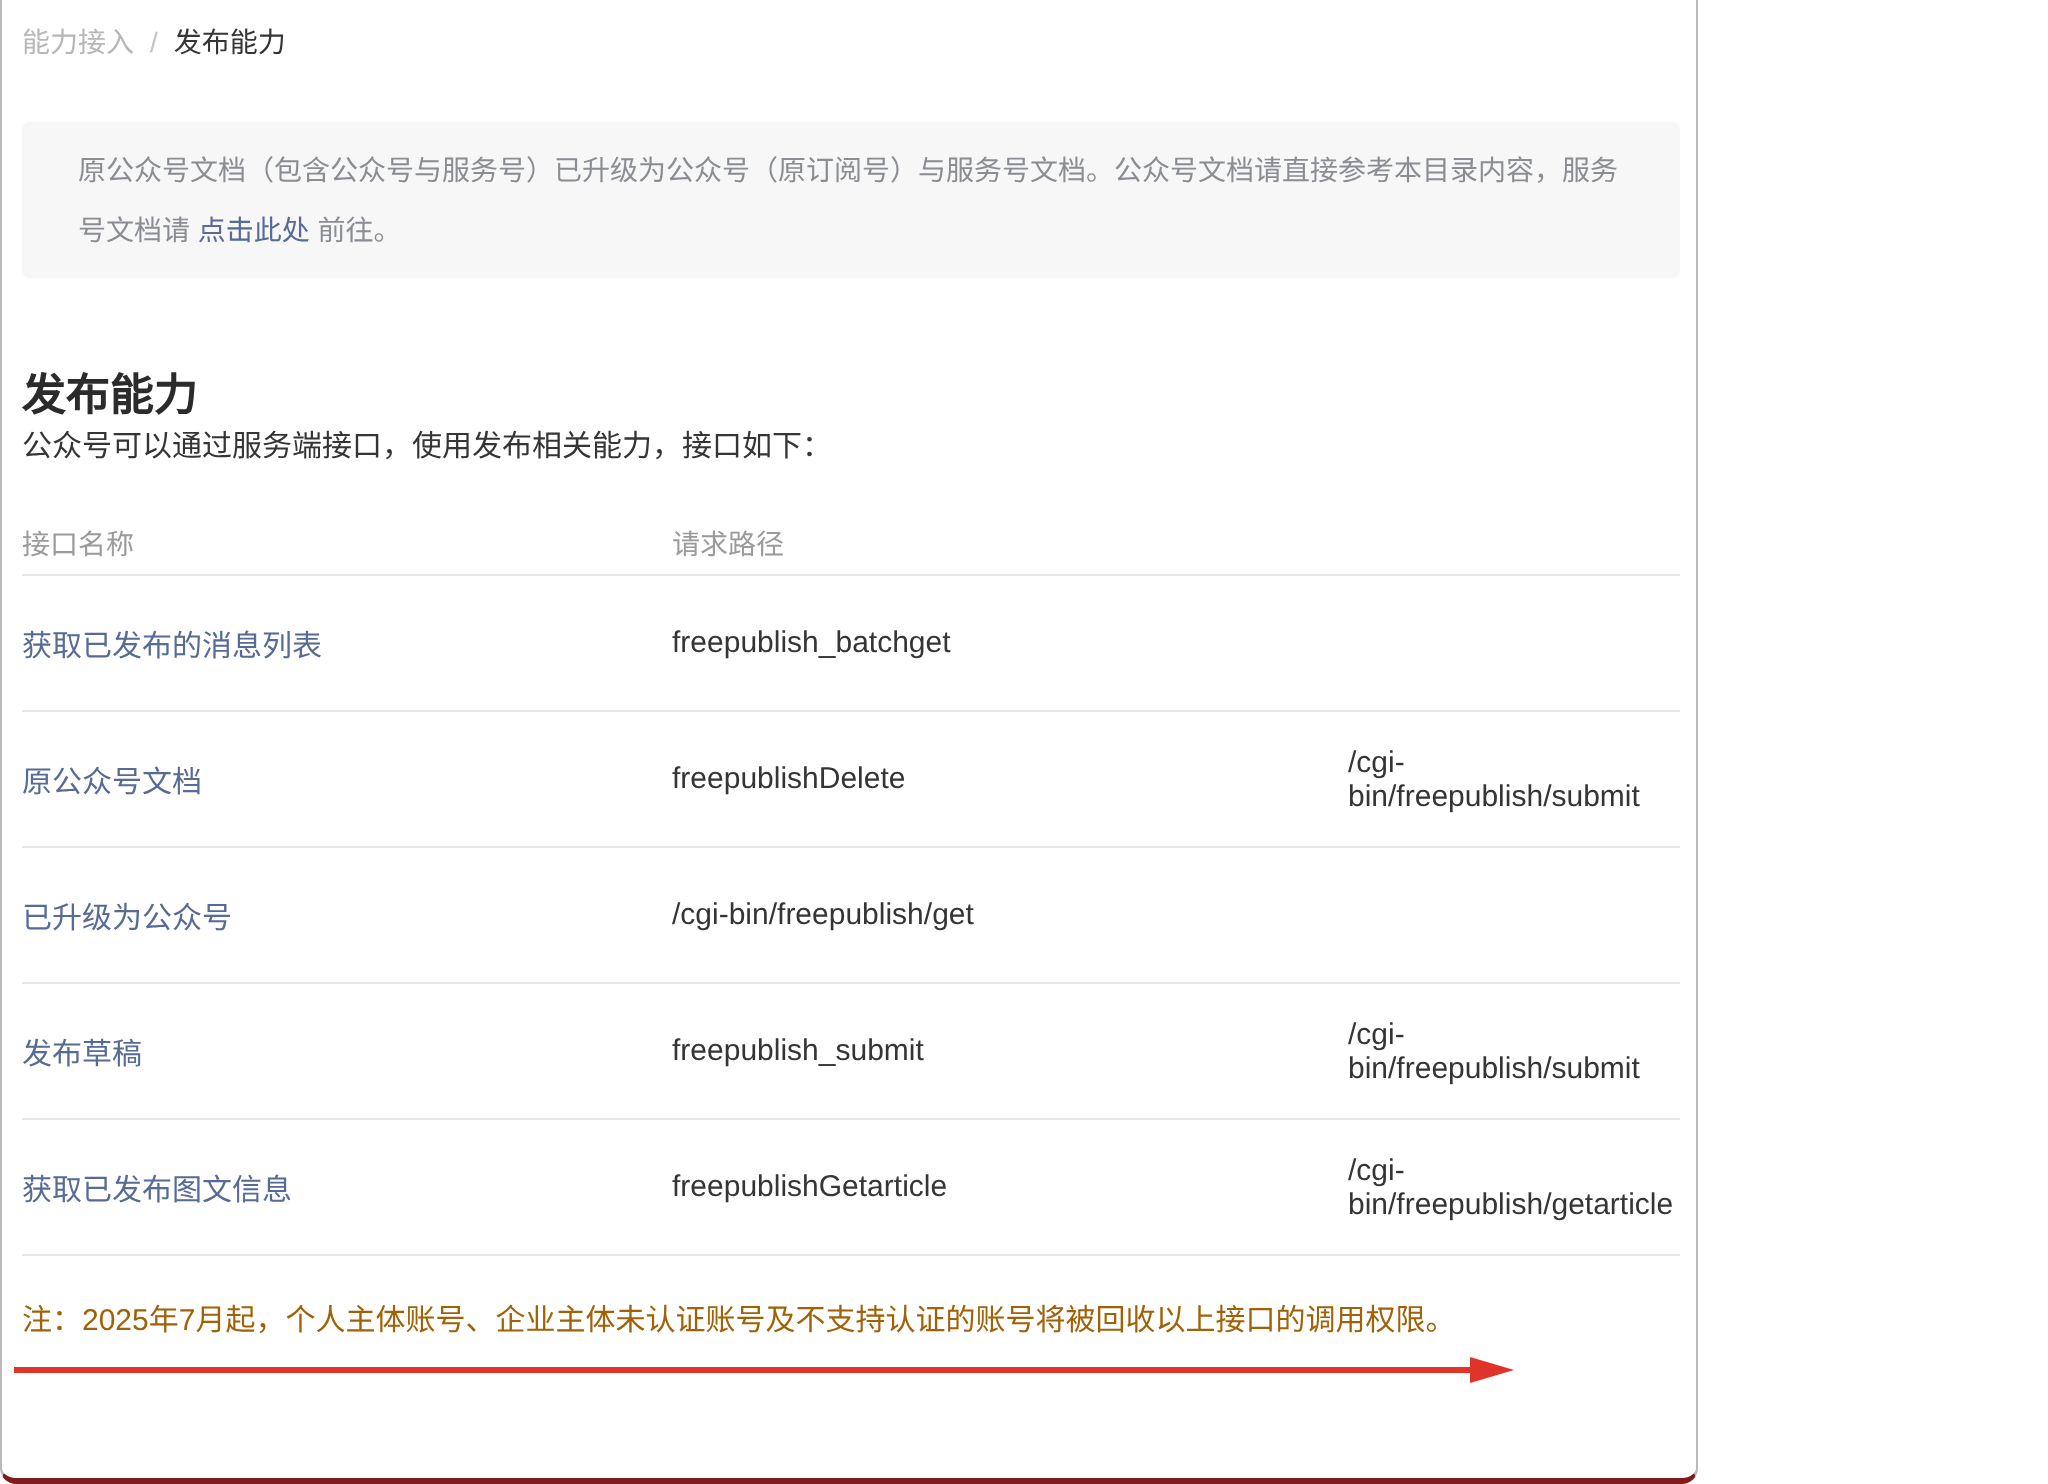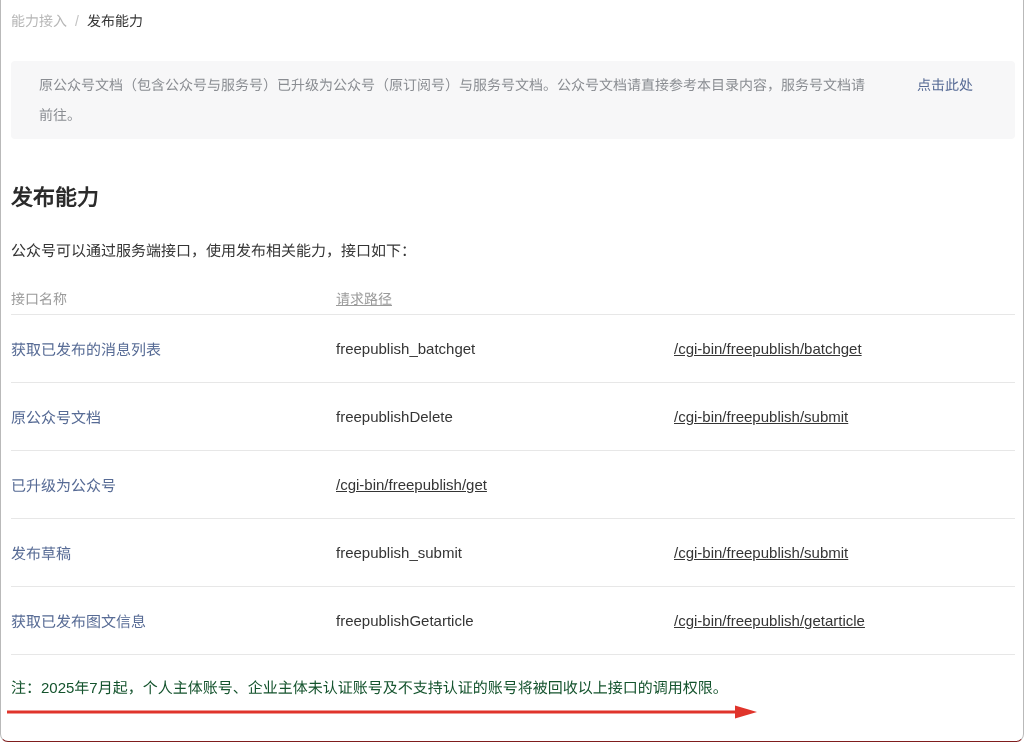--- a/index.html
+++ b/index.html
@@ -6,26 +6,26 @@
   * { margin: 0; padding: 0; box-sizing: border-box; }
   html, body { width: 1024px; height: 742px; }
   body {
     font-family: "Liberation Sans", "DejaVu Sans", sans-serif;
     background: #ffffff;
     color: #353535;
     overflow: hidden;
   }
   .frame {
     position: relative;
-    width: 1024px;
+    width: 849px;
     height: 742px;
     background: #ffffff;
     border-left: 1px solid #b9b9b9;
     border-right: 1px solid #b9b9b9;
-    border-bottom: 1px solid #7f1d1d;
+    border-bottom: 3px solid #7f1d1d;
     border-radius: 0 0 8px 8px;
     overflow: hidden;
   }
   .content {
     padding: 10px 8px 0 10px;
   }
 
   
   .breadcrumb {
     font-size: 14px;
@@ -43,33 +43,31 @@
     border-radius: 4px;
     padding: 9px 28px;
     font-size: 14px;
     line-height: 30px;
     color: #8a8d92;
   }
   .notice a.doc-link {
     color: var(--link, #576b95);
     text-decoration: none;
     cursor: pointer;
-    margin-left: 48px;
   }
 
   
   .page-title {
     margin-top: 44px;
     font-size: 22px;
     line-height: 30px;
     font-weight: bold;
     color: #2b2b2b;
   }
   .intro {
-    margin-top: 27px;
     font-size: 15px;
     line-height: 22px;
     color: #353535;
   }
 
   
   .api-table { margin-top: 19px; }
   .thead {
     display: flex;
     align-items: center;
@@ -81,33 +79,33 @@
   .trow {
     display: flex;
     align-items: center;
     height: 68px;
     border-bottom: 1px solid #e7e7e7;
     font-size: 15px;
     color: #353535;
   }
   .col-name  { flex: 0 0 325px; }
   .col-en    { flex: 0 0 338px; }
-  .col-path  { flex: 1 1 auto; text-decoration: underline; }
+  .col-path  { flex: 1 1 auto; }
   .trow a.api-link {
     color: var(--link, #576b95);
     text-decoration: none;
     cursor: pointer;
   }
 
   
   .note {
     margin-top: 22px;
     font-size: 15px;
     line-height: 22px;
-    color: #14532d;
+    color: #a16207;
   }
   .red-arrow {
     display: block;
     margin-top: 5px;
     margin-left: -4px;
   }
 </style>
 </head>
 <body>
 
@@ -128,21 +126,20 @@
 
     <div class="api-table">
       <div class="thead">
         <div class="col-name">接口名称</div>
         <div class="col-path">请求路径</div>
       </div>
 
       <div class="trow">
         <div class="col-name"><a class="api-link">获取已发布的消息列表</a></div>
         <div class="col-en">freepublish_batchget</div>
-        <div class="col-path">/cgi-bin/freepublish/batchget</div>
       </div>
 
       <div class="trow">
         <div class="col-name"><a class="api-link">原公众号文档</a></div>
         <div class="col-en">freepublishDelete</div>
         <div class="col-path">/cgi-bin/freepublish/submit</div>
       </div>
 
       <div class="trow">
         <div class="col-name"><a class="api-link">已升级为公众号</a></div>

